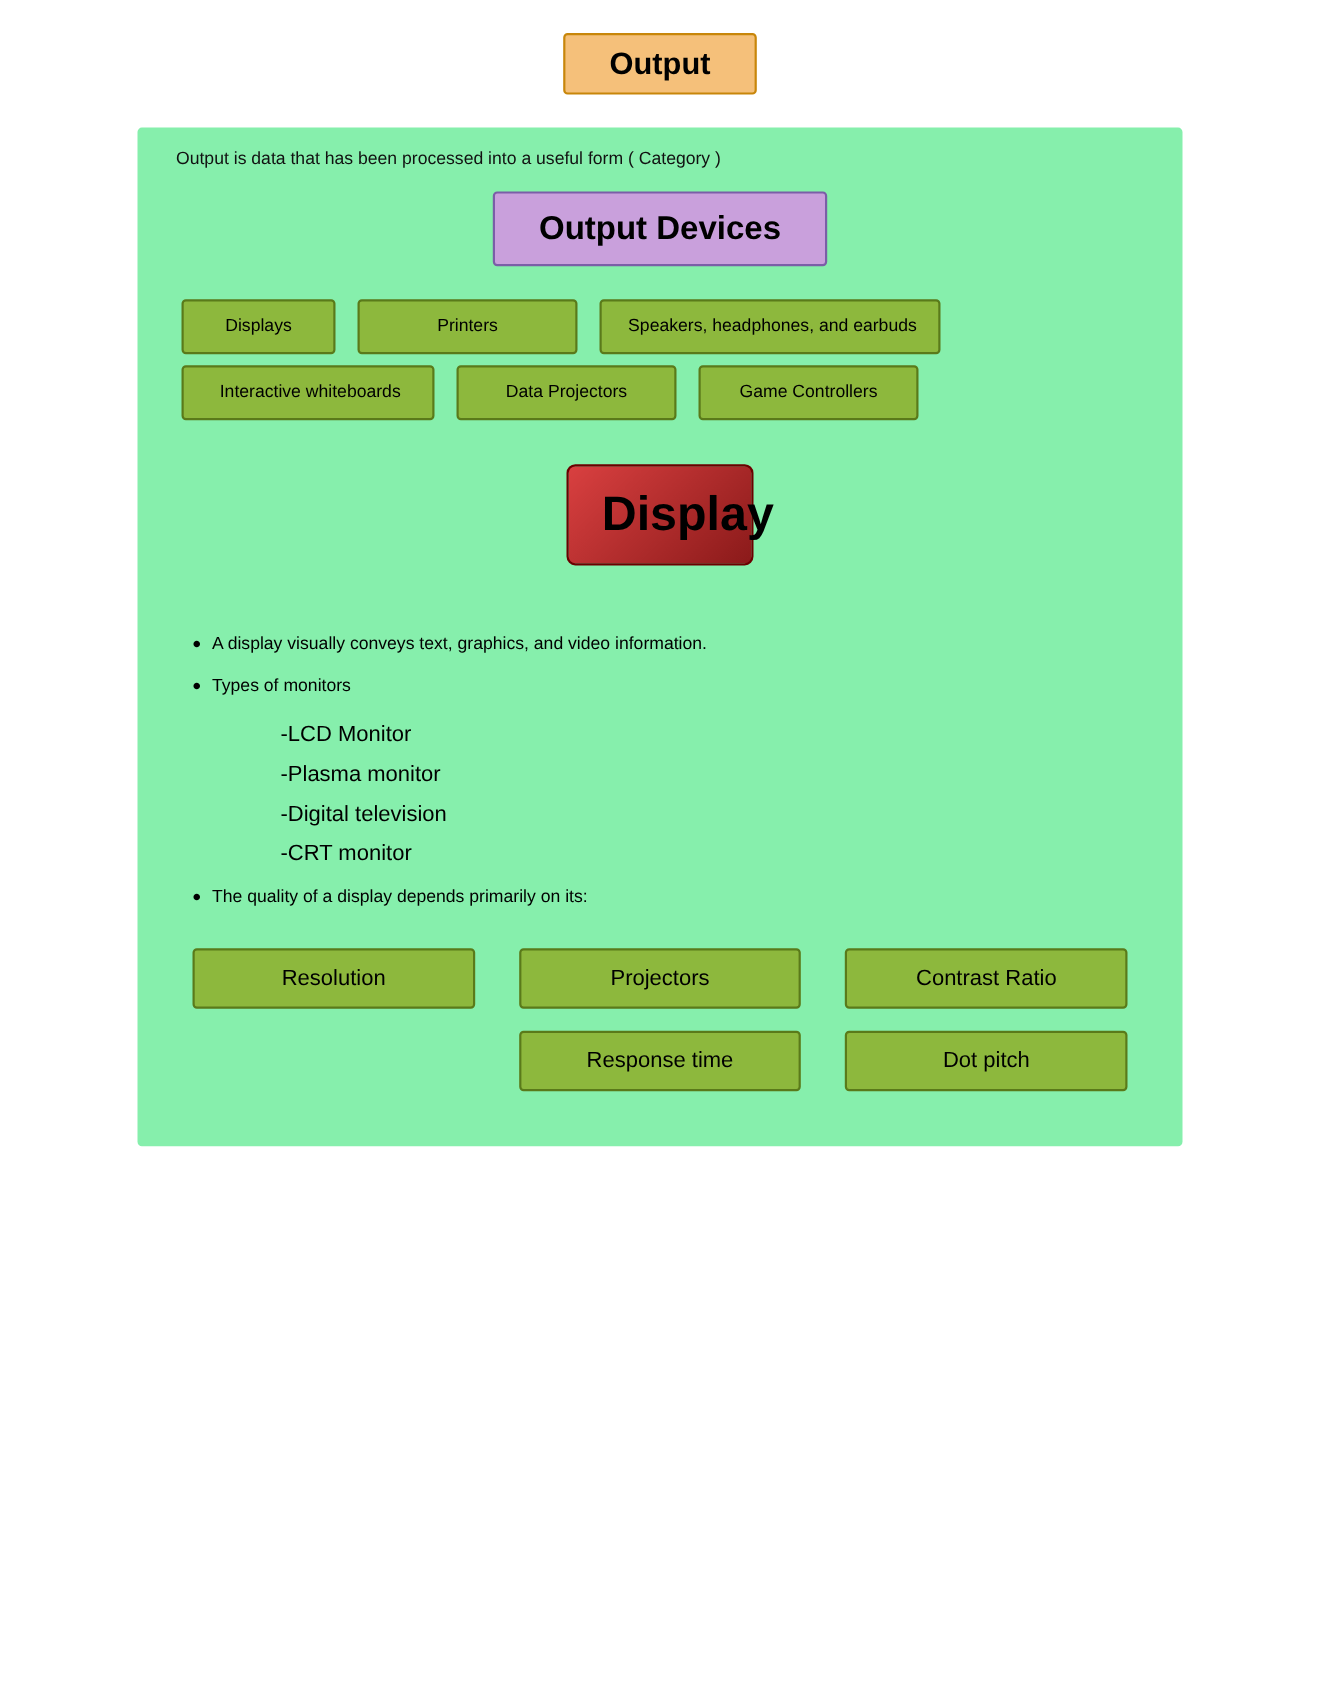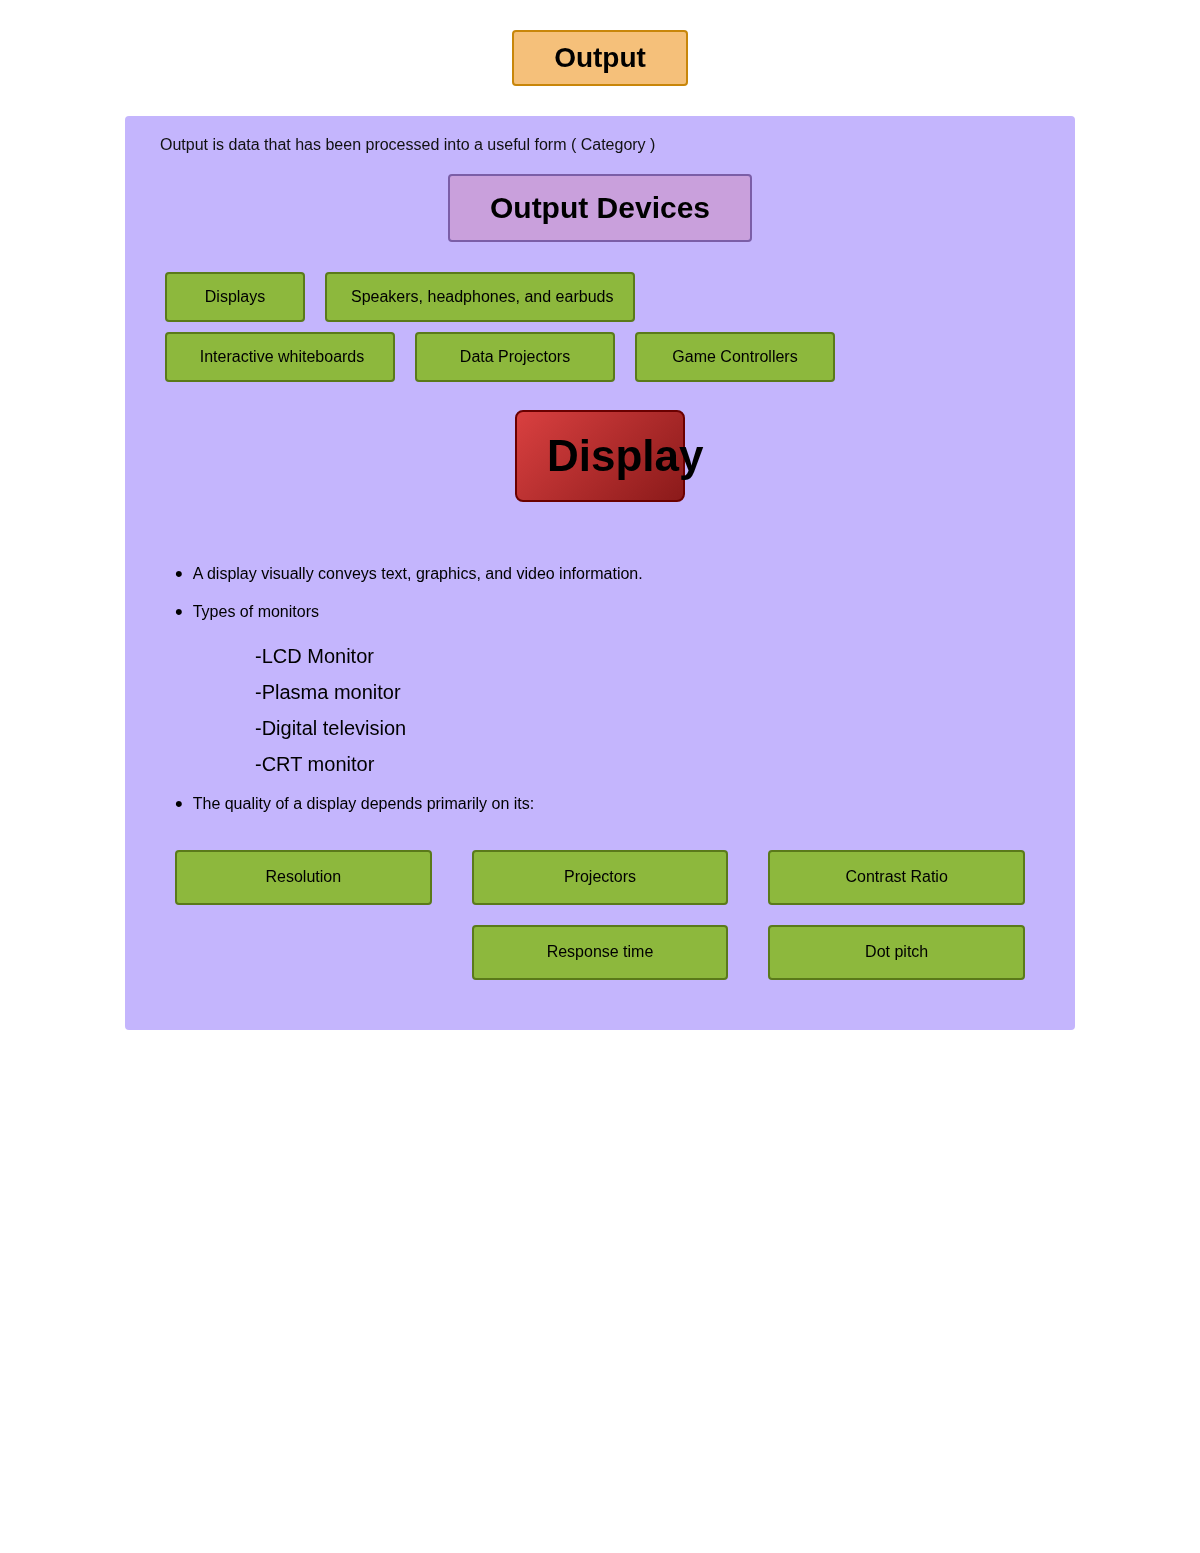--- a/index.html
+++ b/index.html
@@ -19,21 +19,21 @@
       border: 2px solid #c8860a;
       border-radius: 4px;
       padding: 10px 40px;
       font-size: 28px;
       font-weight: bold;
       margin-bottom: 30px;
       display: inline-block;
     }
 
     .main-container {
-      background: #c4b5fd;
+      background: #86efac;
       border-radius: 4px;
       width: 950px;
       padding: 20px 30px 50px 30px;
     }
 
     .subtitle {
       font-size: 16px;
       color: #111;
       margin-bottom: 20px;
       margin-left: 5px;
@@ -49,21 +49,21 @@
       font-weight: bold;
       color: #000;
       width: 304px;
       margin: 0 auto 30px auto;
     }
 
     .devices-grid {
       display: flex;
       flex-direction: column;
       gap: 10px;
-      margin-bottom: 28px;
+      margin-bottom: 40px;
       padding: 0 10px;
     }
 
     .devices-row {
       display: flex;
       flex-direction: row;
       gap: 20px;
       justify-content: flex-start;
       align-items: center;
     }
@@ -158,21 +158,21 @@
       padding: 0 20px;
       margin-top: 20px;
       width: 100%;
     }
 
     .quality-btn {
       background: #8db83d;
       border: 2px solid #5a7a1a;
       border-radius: 4px;
       padding: 14px 20px;
-      font-size: 16px;
+      font-size: 20px;
       color: #000;
       text-align: center;
       min-height: 55px;
       display: flex;
       align-items: center;
       justify-content: center;
     }
 
     .empty-cell {
       
@@ -184,20 +184,21 @@
 <div class="page-title">Output</div>
 
 <div class="main-container">
   <div class="subtitle">Output is data that has been processed into a useful form ( Category )</div>
 
   <div class="output-devices-box">Output Devices</div>
 
   <div class="devices-grid">
     <div class="devices-row">
       <div class="device-btn">Displays</div>
+      <div class="device-btn wide">Printers</div>
       <div class="device-btn extra-wide">Speakers, headphones, and earbuds</div>
     </div>
     <div class="devices-row">
       <div class="device-btn extra-wide">Interactive whiteboards</div>
       <div class="device-btn wide">Data Projectors</div>
       <div class="device-btn wide">Game Controllers</div>
     </div>
   </div>
 
   <div class="display-section">

